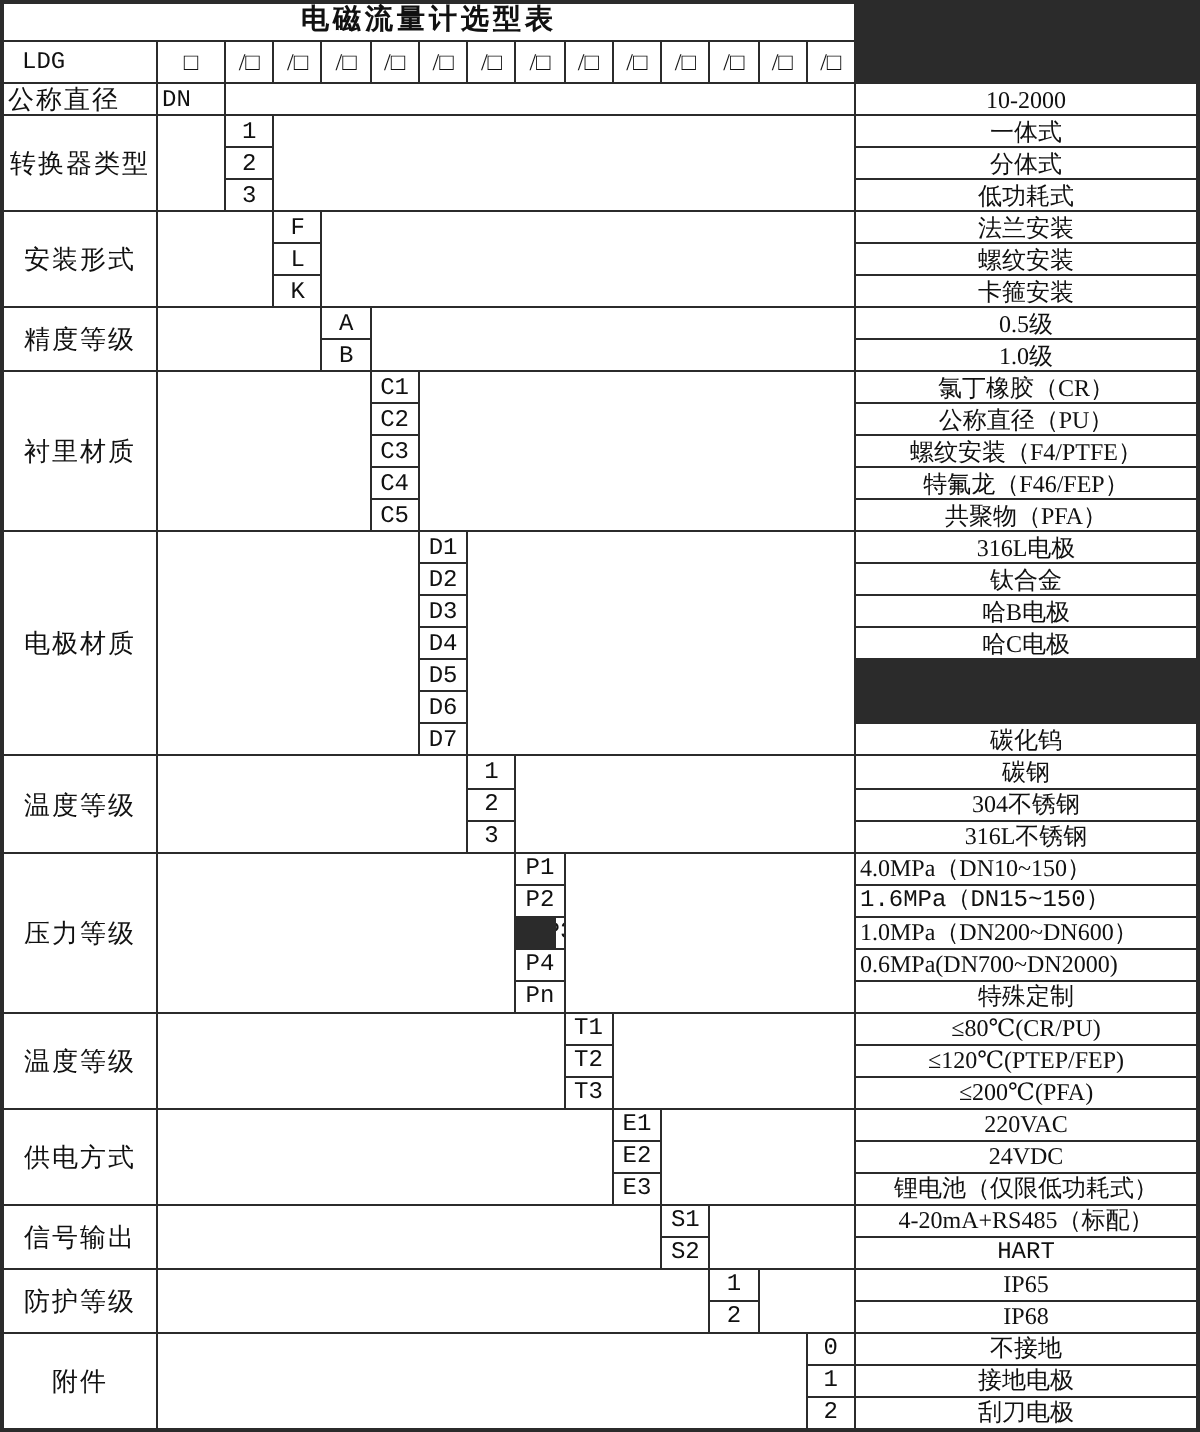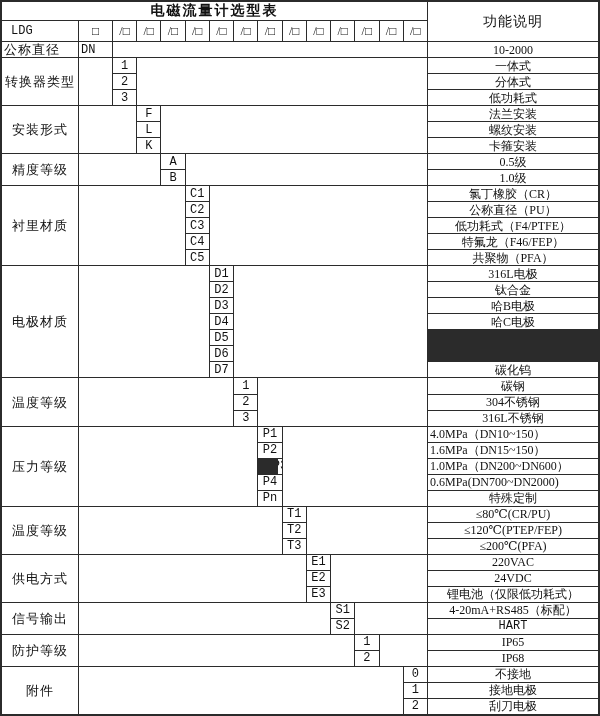--- a/index.html
+++ b/index.html
@@ -27,21 +27,20 @@
   .code  { font-family:"Liberation Mono","DejaVu Sans Mono",monospace; font-size:12px; }
   .slot  { font-size:12px; }
   .alignleft { justify-content:flex-start; padding-left:2px; }
   .padleft   { justify-content:flex-start; padding-left:9px; }
 </style>
 </head>
 <body>
 
 <div id="grid">
     <div class="c title" style="grid-area: 1 / 1 / 2 / 16;">电磁流量计选型表</div>
-    <div class="c hdr" style="grid-area: 1 / 16 / 3 / 17;">功能说明</div>
     <div class="c code padleft" style="grid-area: 2 / 1 / 3 / 2;">LDG</div>
     <div class="c slot" style="grid-area: 2 / 2 / 3 / 3;">□</div>
     <div class="c slot" style="grid-area: 2 / 3 / 3 / 4;">/□</div>
     <div class="c slot" style="grid-area: 2 / 4 / 3 / 5;">/□</div>
     <div class="c slot" style="grid-area: 2 / 5 / 3 / 6;">/□</div>
     <div class="c slot" style="grid-area: 2 / 6 / 3 / 7;">/□</div>
     <div class="c slot" style="grid-area: 2 / 7 / 3 / 8;">/□</div>
     <div class="c slot" style="grid-area: 2 / 8 / 3 / 9;">/□</div>
     <div class="c slot" style="grid-area: 2 / 9 / 3 / 10;">/□</div>
     <div class="c slot" style="grid-area: 2 / 10 / 3 / 11;">/□</div>
@@ -80,21 +79,21 @@
     <div class="c code" style="grid-area: 11 / 5 / 12 / 6;">B</div>
     <div class="c" style="grid-area: 11 / 16 / 12 / 17;">1.0级</div>
     <div class="c cat" style="grid-area: 12 / 1 / 17 / 2;">衬里材质</div>
     <div class="c" style="grid-area: 12 / 2 / 17 / 6;"></div>
     <div class="c" style="grid-area: 12 / 7 / 17 / 16;"></div>
     <div class="c code" style="grid-area: 12 / 6 / 13 / 7;">C1</div>
     <div class="c" style="grid-area: 12 / 16 / 13 / 17;">氯丁橡胶（CR）</div>
     <div class="c code" style="grid-area: 13 / 6 / 14 / 7;">C2</div>
     <div class="c" style="grid-area: 13 / 16 / 14 / 17;">公称直径（PU）</div>
     <div class="c code" style="grid-area: 14 / 6 / 15 / 7;">C3</div>
-    <div class="c" style="grid-area: 14 / 16 / 15 / 17;">低功耗式（F4/PTFE）</div>
+    <div class="c" style="grid-area: 14 / 16 / 15 / 17;">螺纹安装（F4/PTFE）</div>
     <div class="c code" style="grid-area: 15 / 6 / 16 / 7;">C4</div>
     <div class="c" style="grid-area: 15 / 16 / 16 / 17;">特氟龙（F46/FEP）</div>
     <div class="c code" style="grid-area: 16 / 6 / 17 / 7;">C5</div>
     <div class="c" style="grid-area: 16 / 16 / 17 / 17;">共聚物（PFA）</div>
     <div class="c cat" style="grid-area: 17 / 1 / 24 / 2;">电极材质</div>
     <div class="c" style="grid-area: 17 / 2 / 24 / 7;"></div>
     <div class="c" style="grid-area: 17 / 8 / 24 / 16;"></div>
     <div class="c code" style="grid-area: 17 / 7 / 18 / 8;">D1</div>
     <div class="c" style="grid-area: 17 / 16 / 18 / 17;">316L电极</div>
     <div class="c code" style="grid-area: 18 / 7 / 19 / 8;">D2</div>
@@ -115,21 +114,21 @@
     <div class="c code" style="grid-area: 25 / 8 / 26 / 9;">2</div>
     <div class="c" style="grid-area: 25 / 16 / 26 / 17;">304不锈钢</div>
     <div class="c code" style="grid-area: 26 / 8 / 27 / 9;">3</div>
     <div class="c" style="grid-area: 26 / 16 / 27 / 17;">316L不锈钢</div>
     <div class="c cat" style="grid-area: 27 / 1 / 32 / 2;">压力等级</div>
     <div class="c" style="grid-area: 27 / 2 / 32 / 9;"></div>
     <div class="c" style="grid-area: 27 / 10 / 32 / 16;"></div>
     <div class="c code" style="grid-area: 27 / 9 / 28 / 10;">P1</div>
     <div class="c alignleft" style="grid-area: 27 / 16 / 28 / 17;">4.0MPa（DN10~150）</div>
     <div class="c code" style="grid-area: 28 / 9 / 29 / 10;">P2</div>
-    <div class="c alignleft" style="grid-area: 28 / 16 / 29 / 17;">1.6MPa（DN15~150）</div>
+    <div class="c alignleft" style="grid-area: 28 / 16 / 29 / 17; font-family: Liberation Mono, monospace;">1.6MPa（DN15~150）</div>
     <div class="c code" style="grid-area: 29 / 9 / 30 / 10; margin-left: 20px;">P3</div>
     <div class="c alignleft" style="grid-area: 29 / 16 / 30 / 17;">1.0MPa（DN200~DN600）</div>
     <div class="c code" style="grid-area: 30 / 9 / 31 / 10;">P4</div>
     <div class="c alignleft" style="grid-area: 30 / 16 / 31 / 17;">0.6MPa(DN700~DN2000)</div>
     <div class="c code" style="grid-area: 31 / 9 / 32 / 10;">Pn</div>
     <div class="c" style="grid-area: 31 / 16 / 32 / 17;">特殊定制</div>
     <div class="c cat" style="grid-area: 32 / 1 / 35 / 2;">温度等级</div>
     <div class="c" style="grid-area: 32 / 2 / 35 / 10;"></div>
     <div class="c" style="grid-area: 32 / 11 / 35 / 16;"></div>
     <div class="c code" style="grid-area: 32 / 10 / 33 / 11;">T1</div>

